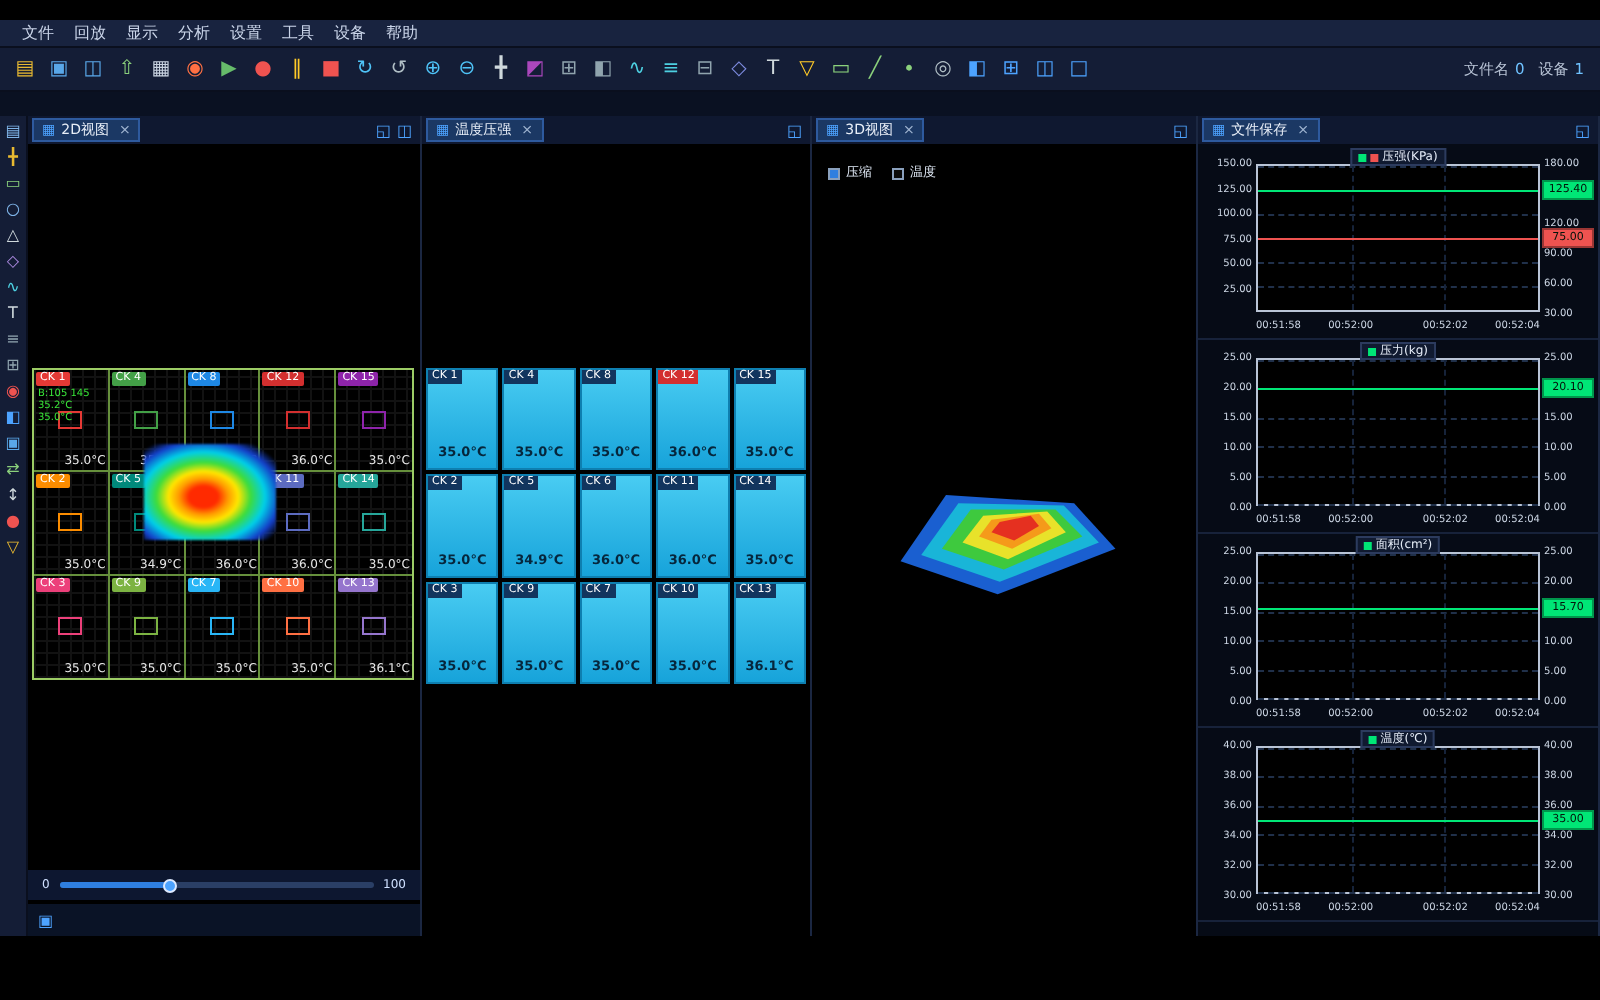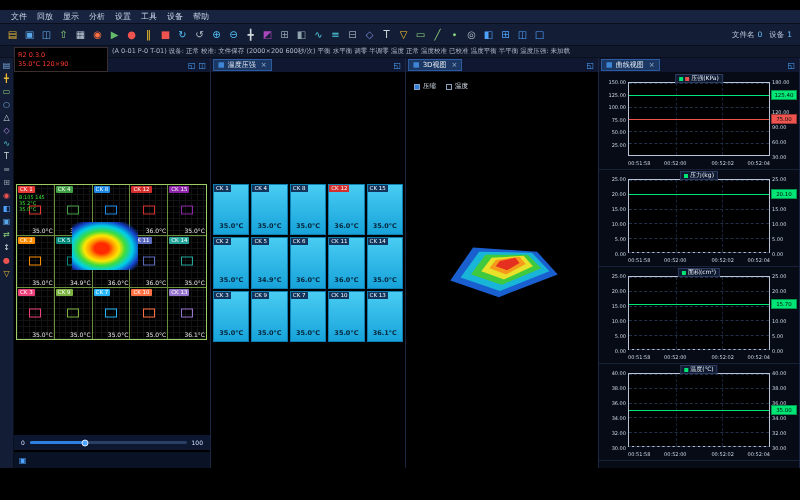--- a/index.html
+++ b/index.html
@@ -141,28 +141,21 @@
             <span>文件名</span>
             <span class="trval">0</span>
           </span>
           <span class="trpair">
             <span>设备</span>
             <span class="trval">1</span>
           </span>
         </span>
     </div>
 
-    <div class="statusrow">
-      <span>(A 0-01 P-0 T-01)  设备: 正常  校准: 文件保存 (2000×200 600秒/次)  平衡 水平衡  调零 半调零  温度 正常  温度校准 已校准  温度平衡 半平衡  温度压强: 未加载</span>
-    </div>
-
-    <div class="miniwin">
-      <div>R2 0.3.0</div>
-      <div>35.0°C 120×90</div>
-    </div>
+
 
     <div class="main">
 
       <div class="sideicons">
           <span class="sbi" style="color: rgb(127, 180, 232);">▤</span>
           <span class="sbi" style="color: rgb(232, 185, 49);">╋</span>
           <span class="sbi" style="color: rgb(139, 209, 124);">▭</span>
           <span class="sbi" style="color: rgb(127, 180, 232);">○</span>
           <span class="sbi" style="color: rgb(207, 216, 220);">△</span>
           <span class="sbi" style="color: rgb(171, 137, 224);">◇</span>
@@ -394,21 +387,21 @@
             <path fill="#f59a1a" d="M46,46 L62,52 L81,42 L75,35 L52,38 Z"></path>
             <path fill="#e53020" d="M52,44 L63,48 L75,41 L71,36 L56,39 Z"></path>
           </svg>
         </div>
       </div>
 
       <div class="panel" id="p4">
         <div class="tabbar">
           <div class="tab">
             <span class="tabicon">▦</span>
-            <span>曲线视图</span>
+            <span>文件保存</span>
             <span class="tabclose">×</span>
           </div>
           <div class="tabctrl">
             <span>◱</span>
           </div>
         </div>
         <div class="content">
           <div id="charts">
               <div class="chart">
                 <div class="plot">

